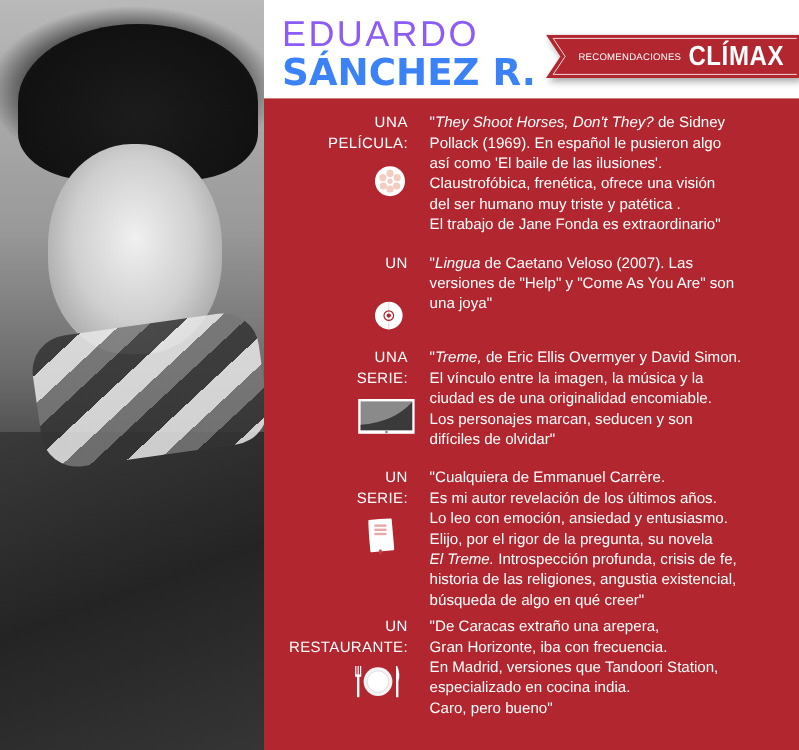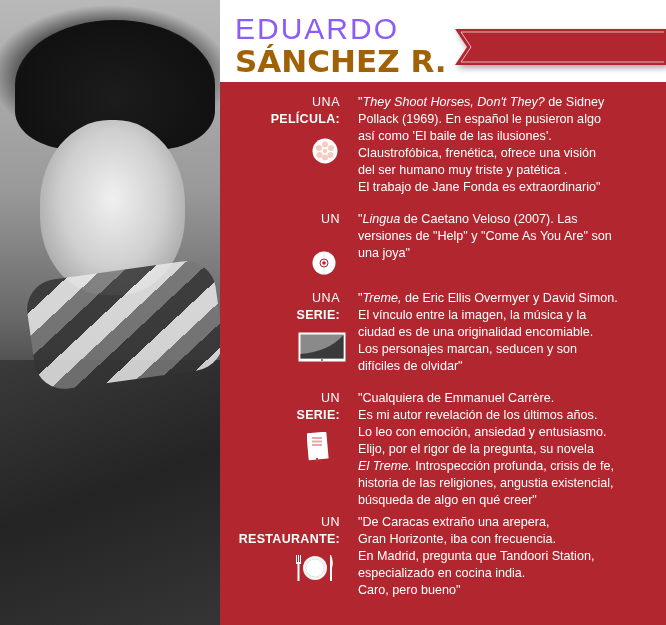--- a/index.html
+++ b/index.html
@@ -36,21 +36,21 @@
     background: radial-gradient(ellipse at 50% 60%, #1c1c1c 0%, #111 70%, #2a2a2a 100%);
   }
 
   .header-name { position: absolute; left: 235px; top: 14px; }
   .first-name {
     font-size: 30px; font-weight: 300; letter-spacing: 2px; color: #8b5cf6;
     line-height: 30px; display: block; font-family: Liberation Sans, sans-serif;
     -webkit-text-stroke: 0px;
   }
   .last-name {
-    font-size: 31px; font-weight: 700; color: #a16207; line-height: 34px; display: block;
+    font-size: 31px; font-weight: 700; color: #3b82f6; line-height: 34px; display: block;
     font-family: "DejaVu Sans", sans-serif;
   }
 
   .banner {
     position: absolute; left: 455px; top: 29px; width: 211px; height: 36px;
     filter: drop-shadow(2px 3px 3px rgba(0,0,0,0.35));
   }
   .banner svg { position: absolute; left: 0; top: 0; }
   .banner-text {
     position: absolute; left: 27px; top: 0; height: 36px; display: flex; align-items: center; gap: 6px;
@@ -62,21 +62,21 @@
     position: absolute; left: 220px; top: 82px; width: 446px; height: 543px;
     background: #b1262f;
   }
 
   .section { position: absolute; left: 0; width: 446px; }
   .label-col {
     position: absolute; left: 0; width: 120px; text-align: right; color: #fff;
     font-size: 12.5px; line-height: 17px;
   }
   .label-top { display: block; font-weight: 400; letter-spacing: 0.5px; }
-  .label-main { display: block; font-weight: 700; letter-spacing: 0.3px; }
+  .label-main { display: block; font-weight: 400; letter-spacing: 0.3px; }
   .icon { position: absolute; }
   .text-col {
     position: absolute; left: 138px; width: 305px; color: #fff;
     font-size: 12.6px; line-height: 17px; white-space: pre-line;
   }
   .text-col i { font-style: italic; text-align: right; }
 </style>
 </head>
 <body>
 
@@ -92,20 +92,24 @@
   <span class="last-name">SÁNCHEZ R.</span>
 </div>
 
 <div class="banner">
   <svg width="211" height="36" viewBox="0 0 211 36">
     <polygon points="0,0 211,0 211,36 0,36 12,18" fill="#b1262f"></polygon>
     <polyline points="6,3 209,3" stroke="#ffffff" stroke-width="0.8" fill="none" opacity="0.85"></polyline>
     <polyline points="6,33 209,33" stroke="#ffffff" stroke-width="0.8" fill="none" opacity="0.85"></polyline>
     <polyline points="6,3 16,18 6,33" stroke="#ffffff" stroke-width="0.8" fill="none" opacity="0.85"></polyline>
   </svg>
+  <div class="banner-text">
+    <span class="banner-small">RECOMENDACIONES</span>
+    <span class="banner-big">CLÍMAX</span>
+  </div>
 </div>
 
 <div class="panel">
 
   <div class="section" style="top:12px; height:110px;">
     <div class="label-col">
       <span class="label-top">UNA</span>
       <span class="label-main">PELÍCULA:</span>
     </div>
     <div class="icon" style="left:92px; top:44px;">
@@ -200,18 +204,18 @@
         <rect x="7" y="1" width="1" height="8" fill="#fff"></rect>
         <rect x="3" y="8" width="5" height="2" fill="#fff"></rect>
         <rect x="4.5" y="9" width="2" height="18" fill="#fff"></rect>
         <circle cx="22" cy="14" r="12" fill="#f4f4f4"></circle>
         <circle cx="22" cy="14" r="9" fill="#ffffff" stroke="#dcdcdc" stroke-width="0.8"></circle>
         <path d="M38 1 Q 41 8 39 14 L 39 27 L 37 27 L 37 1 Z" fill="#fff"></path>
       </svg>
     </div>
     <div class="text-col" style="top:0;"><span>"De Caracas extraño una arepera,</span>
 <span> Gran Horizonte, iba con frecuencia.</span>
-<span>En Madrid, pregunta que Tandoori Station,</span>
+<span>En Madrid, versiones que Tandoori Station,</span>
 <span> especializado en cocina india.</span>
 <span> Caro, pero bueno"</span></div>
   </div>
 
 </div>
 
 </body></html>

